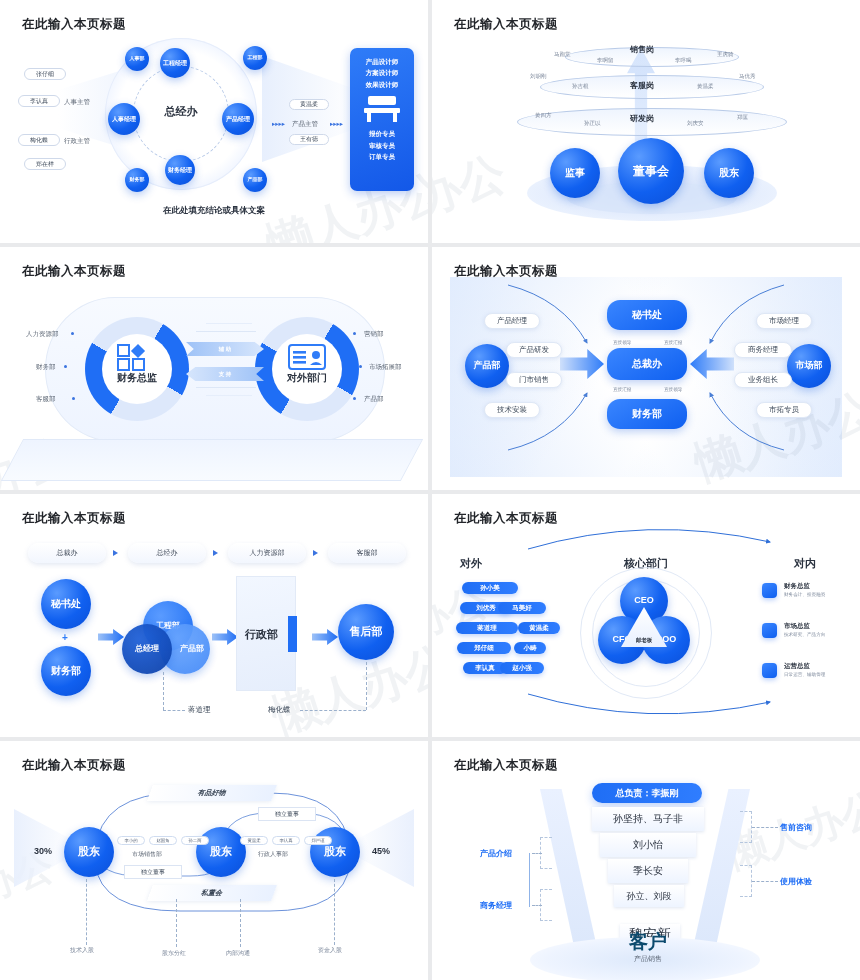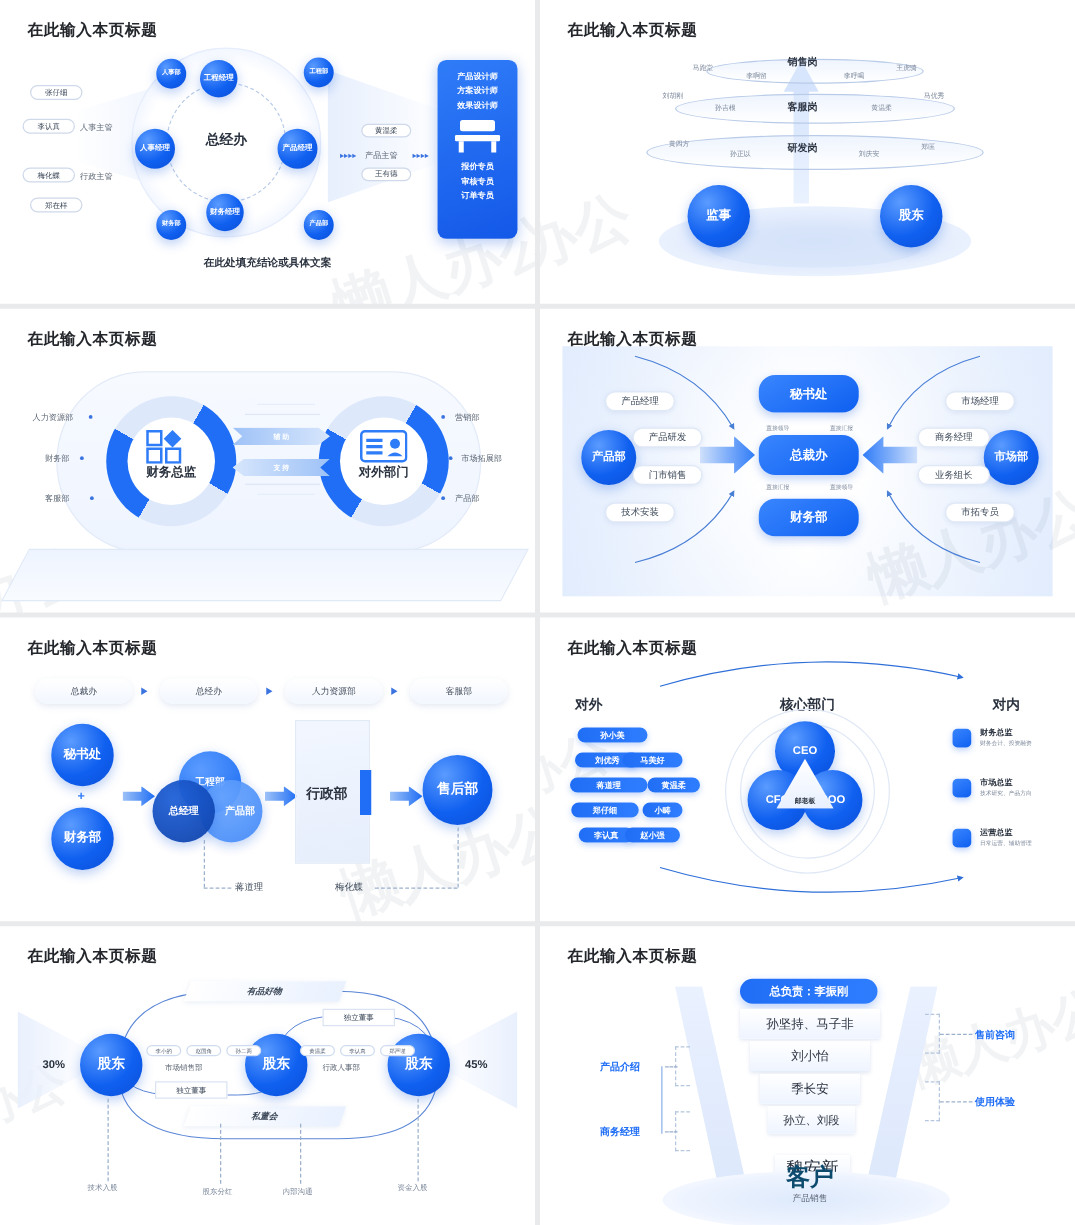--- a/index.html
+++ b/index.html
@@ -357,20 +357,23 @@
     <div class="tiny" style="left:265px; top:83px; font-size:5.5px;">黄温柔</div>
     <div class="tiny" style="left:307px; top:73px; font-size:5.5px;">马优秀</div>
 
     <div class="tiny" style="left:103px; top:112px; font-size:5.5px;">黄四方</div>
     <div class="tiny" style="left:152px; top:120px; font-size:5.5px;">孙正以</div>
     <div class="tiny" style="left:255px; top:120px; font-size:5.5px;">刘庆安</div>
     <div class="tiny" style="left:305px; top:114px; font-size:5.5px;">郑匡</div>
 
     <div class="bcircle" style="left:118px; top:148px; width:50px; height:50px; font-size:10px;">
         <span>监事</span>
+      </div>
+    <div class="bcircle" style="left:186px; top:138px; width:66px; height:66px; font-size:12px;">
+        <span>董事会</span>
       </div>
     <div class="bcircle" style="left:272px; top:148px; width:50px; height:50px; font-size:10px;">
         <span>股东</span>
       </div>
   </div>
 
   <div class="slide">
     <div class="stitle">在此输入本页标题</div>
     <div class="wm" style="left:-22px; bottom:-10px;">办公</div>
 

